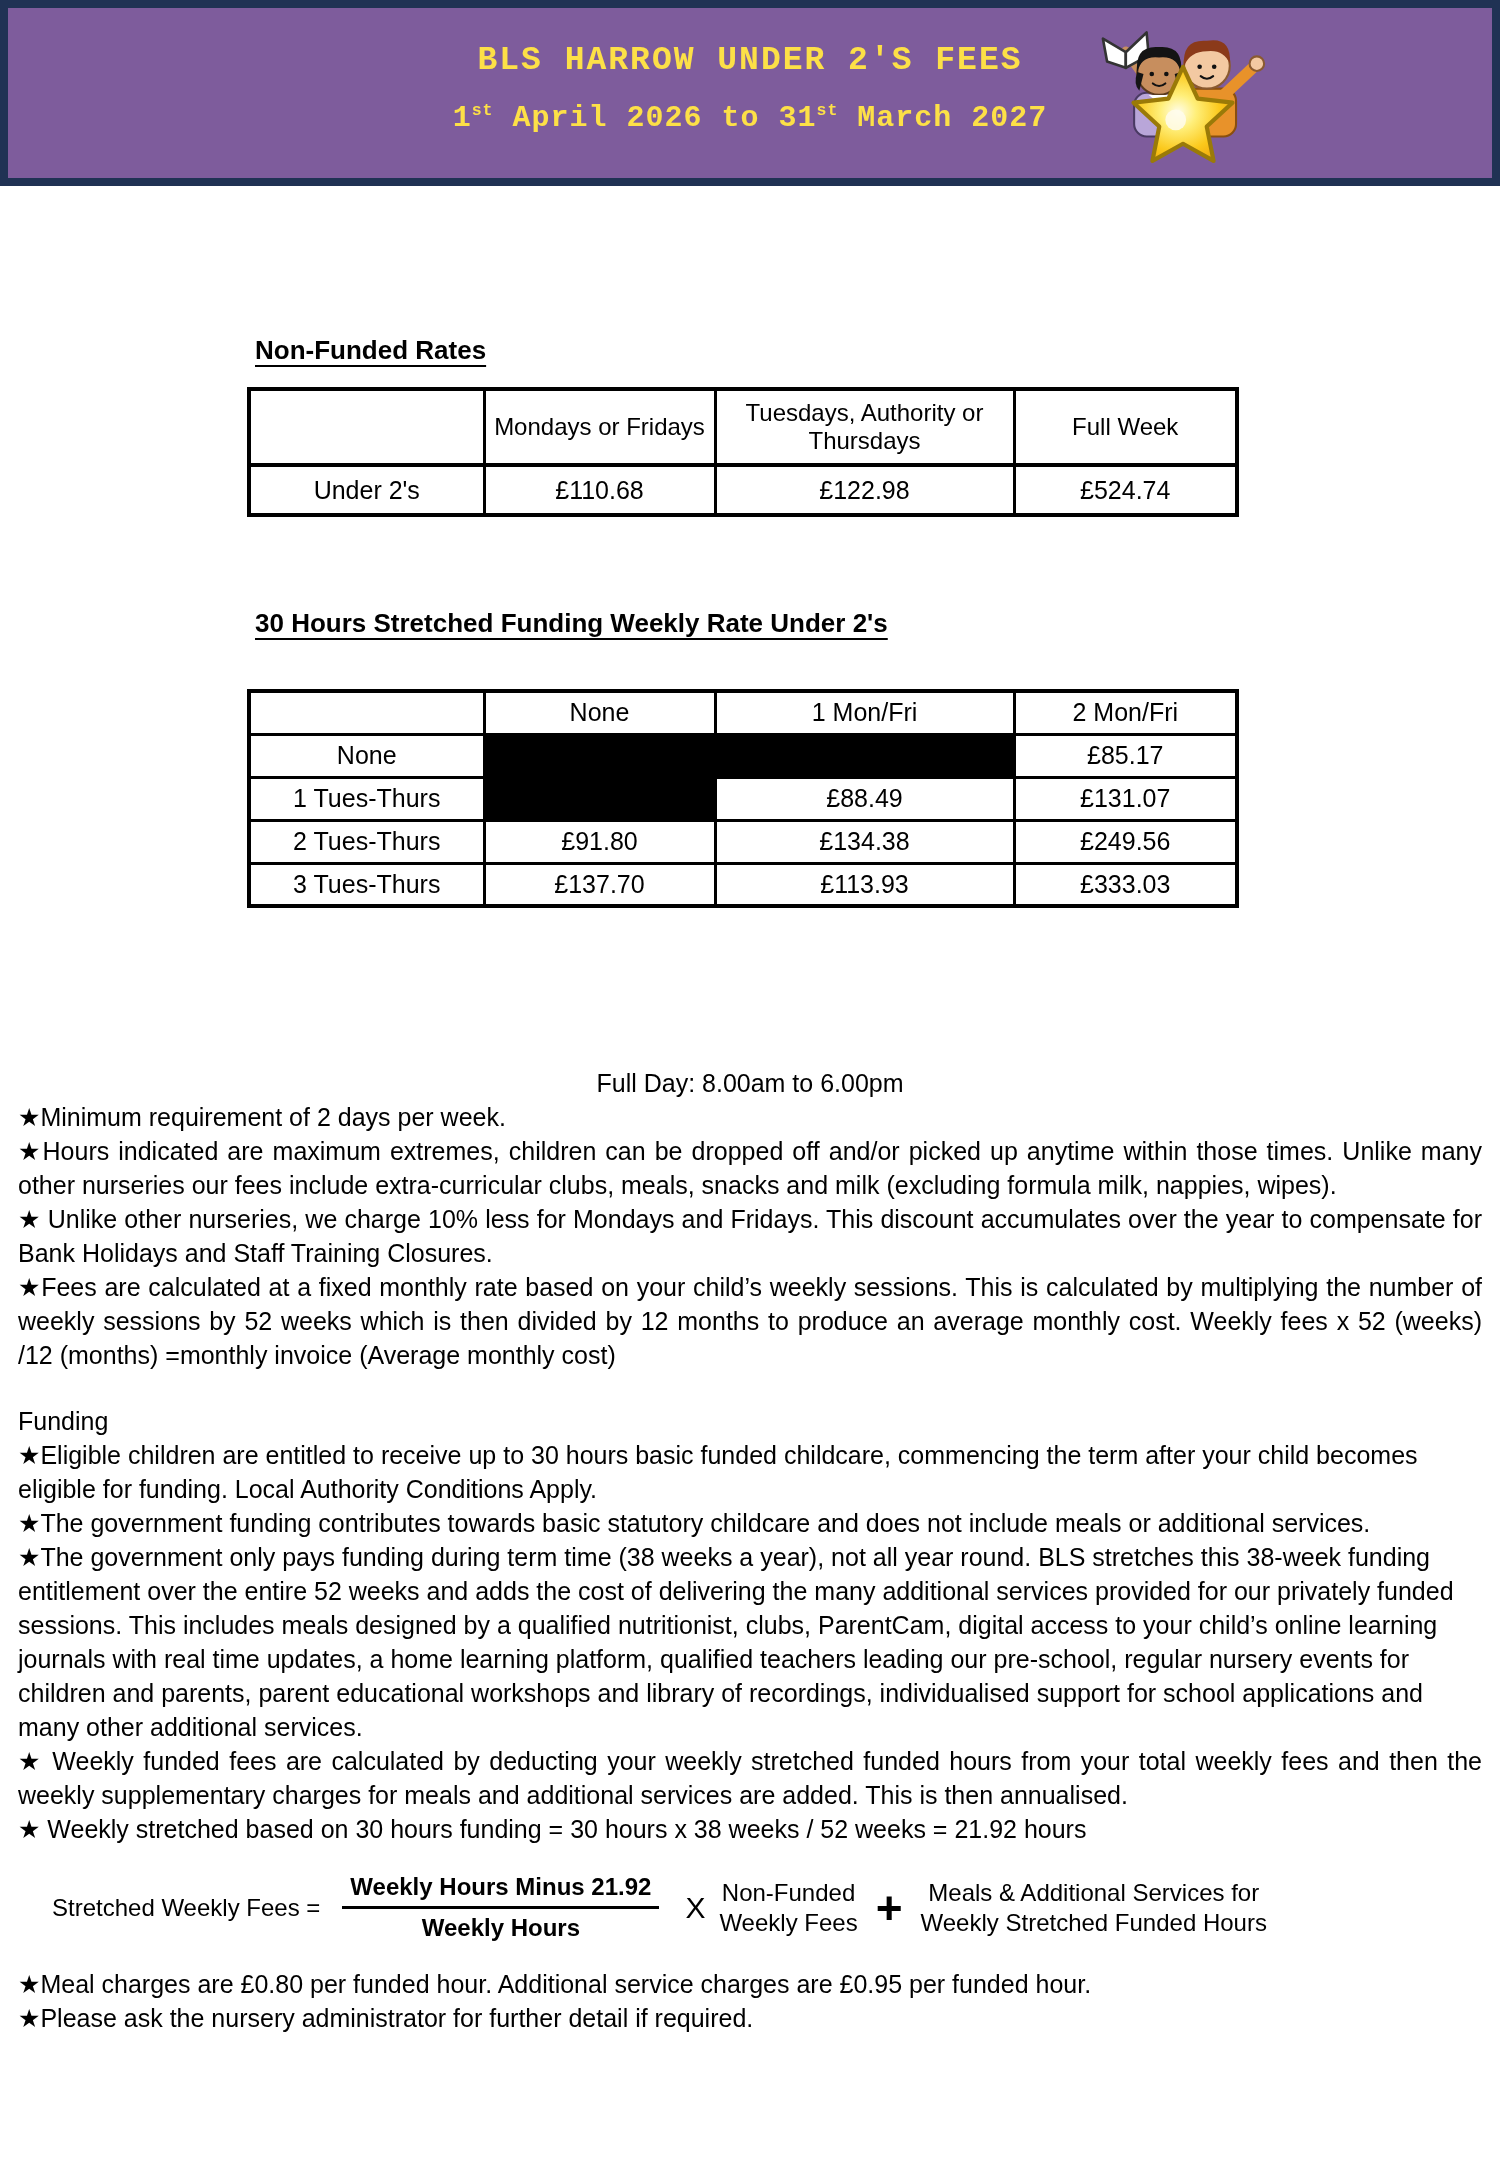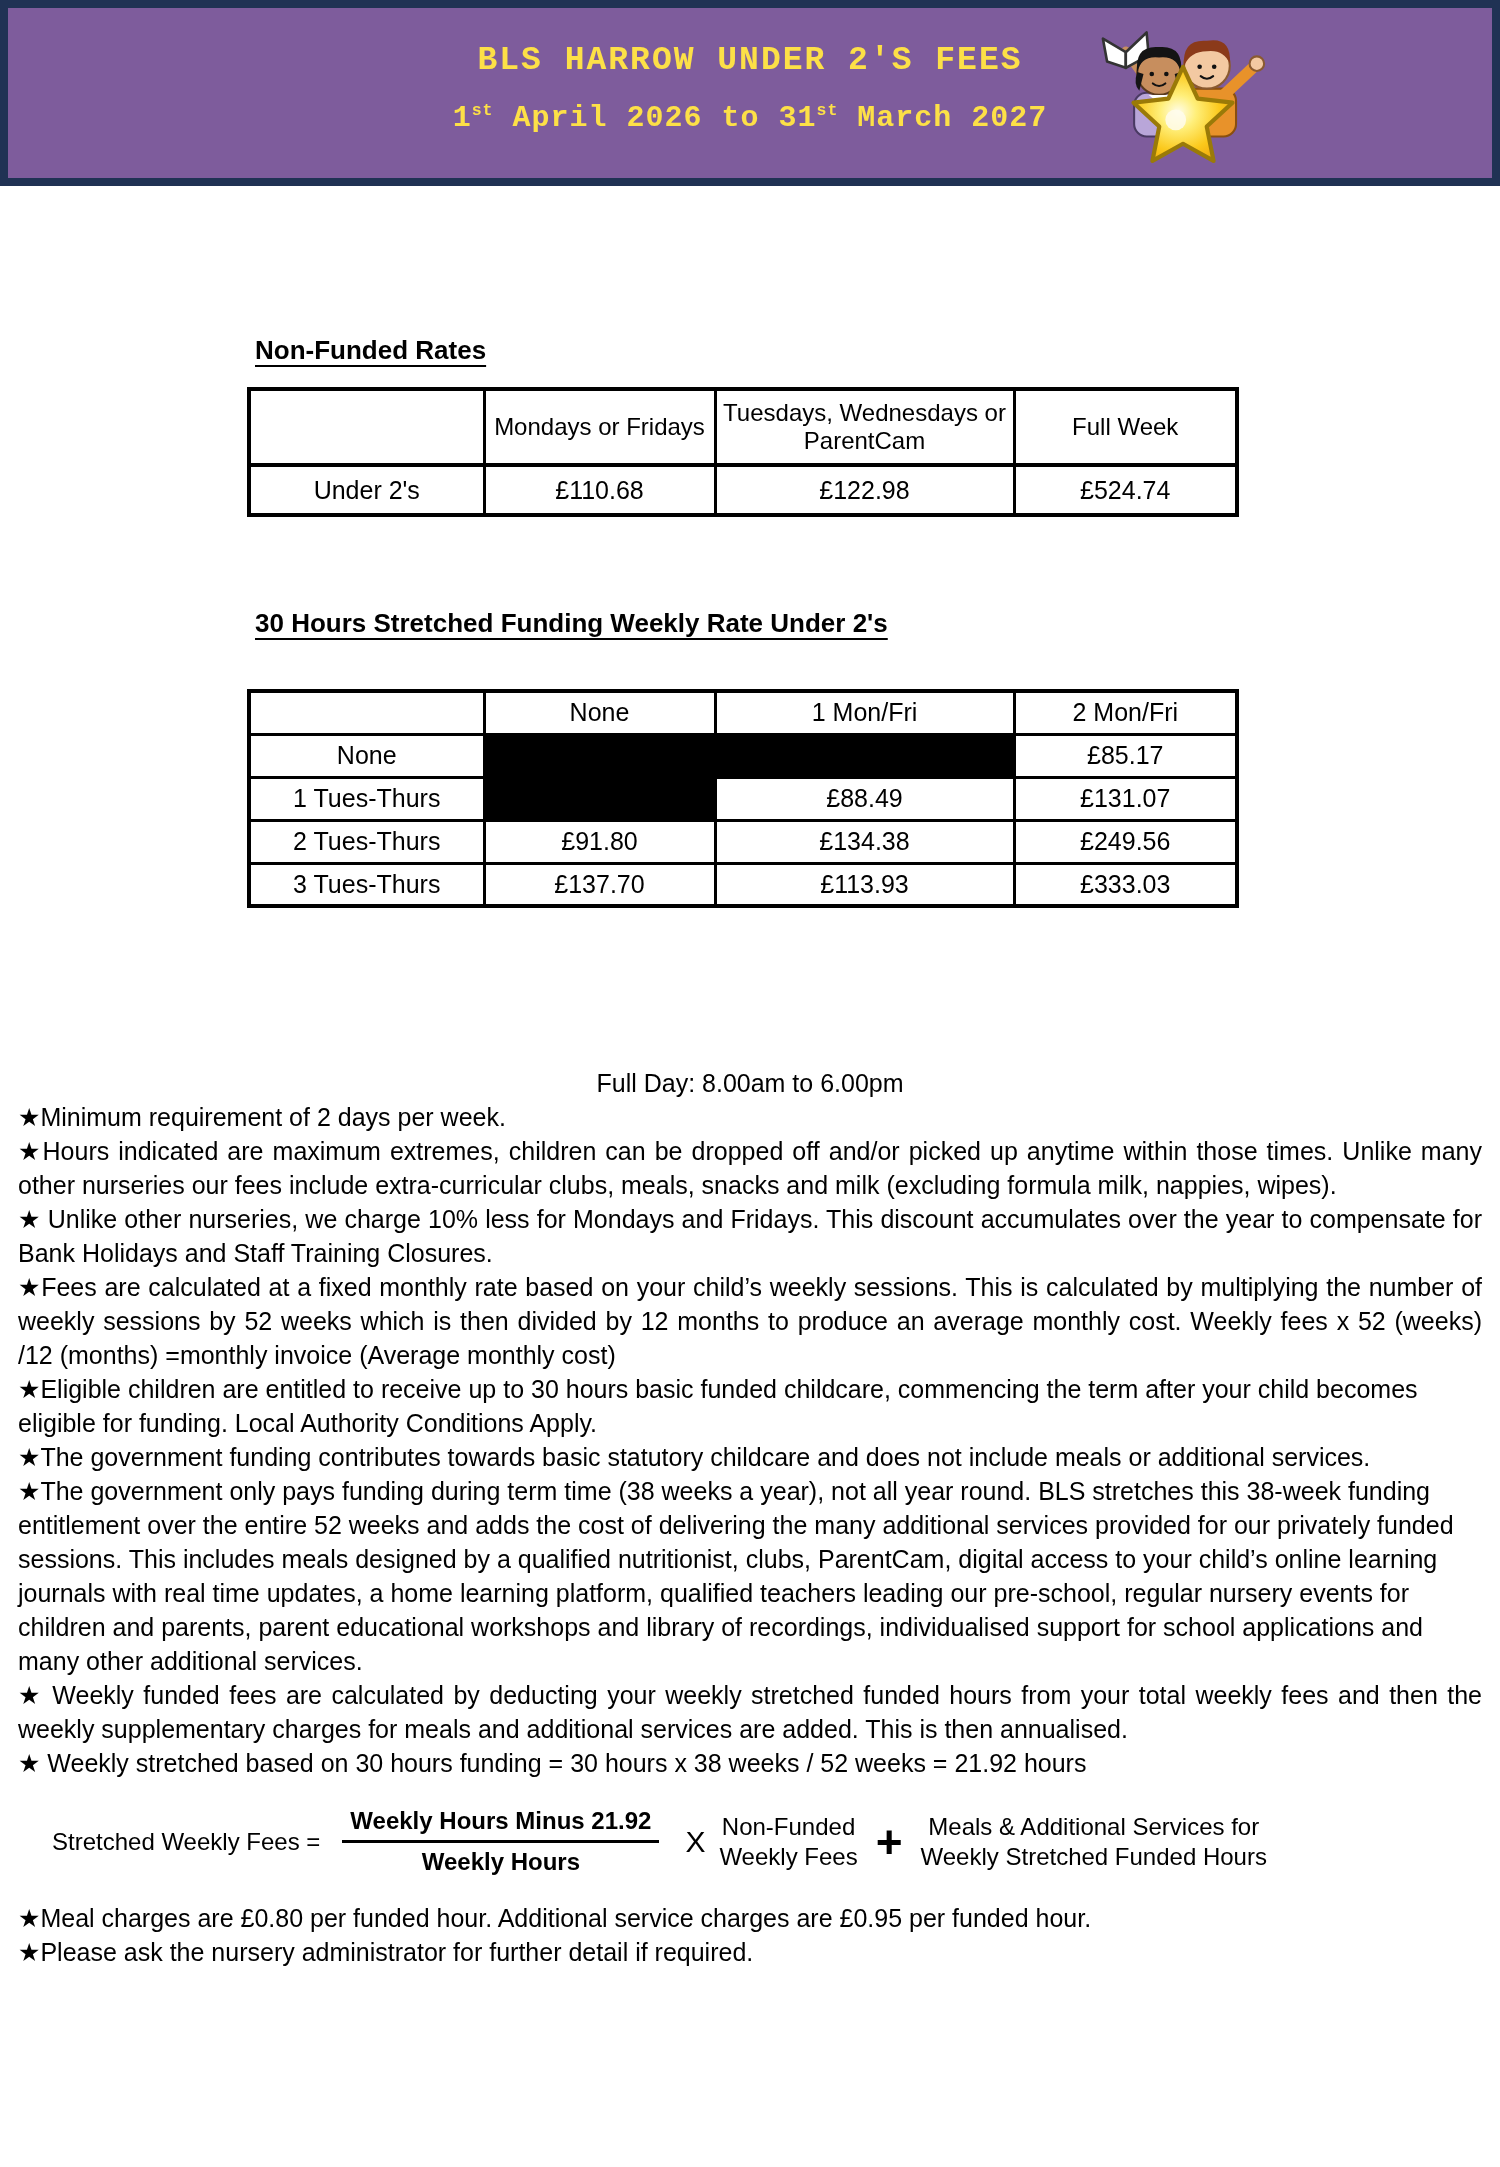--- a/index.html
+++ b/index.html
@@ -128,21 +128,21 @@
     <colgroup>
         <col class="c1">
         <col class="c2">
         <col class="c3">
         <col class="c4">
       </colgroup>
     <tbody>
         <tr class="hdr">
       <th></th>
       <th>Mondays or Fridays</th>
-      <th>Tuesdays, Wednesdays or ParentCam</th>
+      <th>Tuesdays, Authority or Thursdays</th>
       <th>Full Week</th>
     </tr>
     <tr class="data">
       <td>Under 2's</td>
       <td>£110.68</td>
       <td>£122.98</td>
       <td>£524.74</td>
     </tr>
   </tbody>
     </table>
@@ -190,20 +190,21 @@
   </tbody>
     </table>
 
   <section class="notes">
     <p class="center">Full Day: 8.00am to 6.00pm</p>
     <p>★Minimum requirement of 2 days per week.</p>
     <p class="just">★Hours indicated are maximum extremes, children can be dropped off and/or picked up anytime within those times. Unlike many other nurseries our fees include extra-curricular clubs, meals, snacks and milk (excluding formula milk, nappies, wipes).</p>
     <p class="just">★ Unlike other nurseries, we charge 10% less for Mondays and Fridays. This discount accumulates over the year to compensate for Bank Holidays and Staff Training Closures.</p>
     <p class="just">★Fees are calculated at a fixed monthly rate based on your child’s weekly sessions. This is calculated by multiplying the number of weekly sessions by 52 weeks which is then divided by 12 months to produce an average monthly cost.  Weekly fees x 52 (weeks) /12 (months) =monthly invoice (Average monthly cost)</p>
 
+    <p class="gap-top">Funding</p>
     <p>★Eligible children are entitled to receive up to 30 hours basic funded childcare, commencing the term after your child becomes eligible for funding. Local Authority Conditions Apply.</p>
     <p>★The government funding contributes towards basic statutory childcare and does not include meals or additional services.</p>
     <p>★The government only pays funding during term time (38 weeks a year), not all year round. BLS stretches this 38-week funding entitlement over the entire 52 weeks and adds the cost of delivering the many additional services provided for our privately funded sessions. This includes meals designed by a qualified nutritionist, clubs, ParentCam, digital access to your child’s online learning journals with real time updates, a home learning platform, qualified teachers leading our pre-school, regular nursery events for children and parents, parent educational workshops and library of recordings, individualised support for school applications and many other additional services.</p>
     <p class="just">★ Weekly funded fees are calculated by deducting your weekly stretched funded hours from your total weekly fees and then the weekly supplementary charges for meals and additional services are added. This is then annualised.</p>
     <p>★ Weekly stretched based on 30 hours funding  = 30 hours x 38 weeks / 52 weeks = 21.92 hours</p>
 
     <div class="formula">
       <span class="lhs">Stretched Weekly Fees =</span>
       <span class="frac">
         <span class="num">Weekly Hours Minus 21.92</span>

